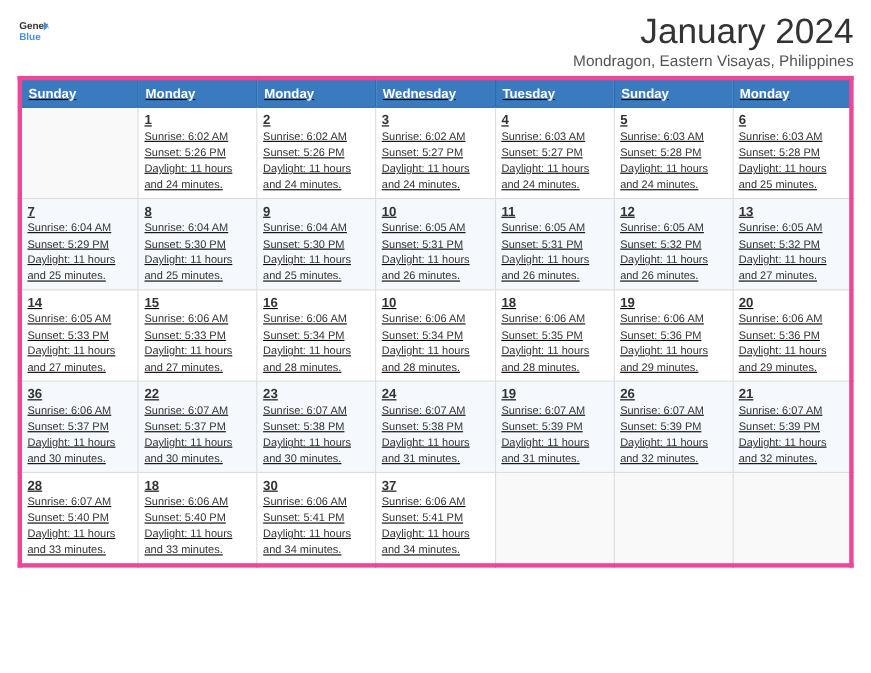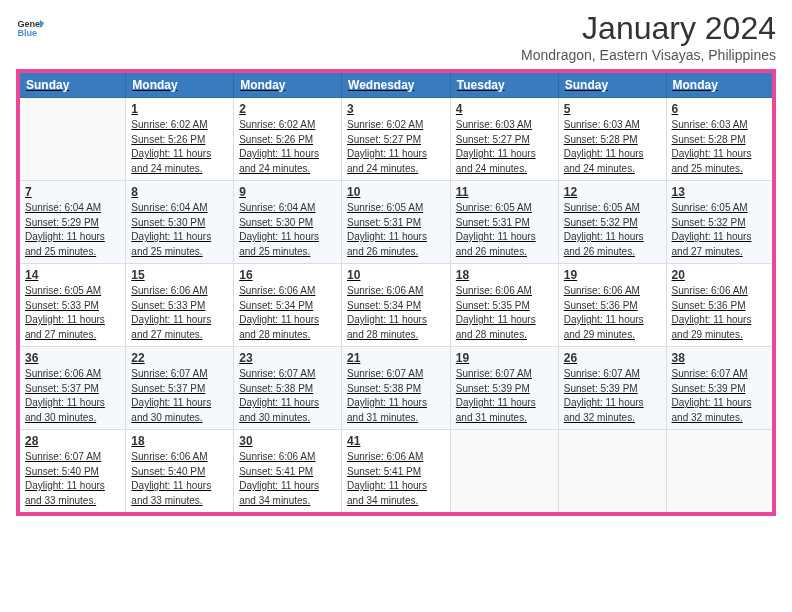--- a/index.html
+++ b/index.html
@@ -209,51 +209,51 @@
         </td>
         <td>
           <span class="day-num">22</span>
           <div class="day-info">Sunrise: 6:07 AM<br>Sunset: 5:37 PM<br>Daylight: 11 hours<br>and 30 minutes.</div>
         </td>
         <td>
           <span class="day-num">23</span>
           <div class="day-info">Sunrise: 6:07 AM<br>Sunset: 5:38 PM<br>Daylight: 11 hours<br>and 30 minutes.</div>
         </td>
         <td>
-          <span class="day-num">21</span>
+          <span class="day-num">24</span>
           <div class="day-info">Sunrise: 6:07 AM<br>Sunset: 5:38 PM<br>Daylight: 11 hours<br>and 31 minutes.</div>
         </td>
         <td>
           <span class="day-num">19</span>
           <div class="day-info">Sunrise: 6:07 AM<br>Sunset: 5:39 PM<br>Daylight: 11 hours<br>and 31 minutes.</div>
         </td>
         <td>
           <span class="day-num">26</span>
           <div class="day-info">Sunrise: 6:07 AM<br>Sunset: 5:39 PM<br>Daylight: 11 hours<br>and 32 minutes.</div>
         </td>
         <td>
-          <span class="day-num">38</span>
+          <span class="day-num">21</span>
           <div class="day-info">Sunrise: 6:07 AM<br>Sunset: 5:39 PM<br>Daylight: 11 hours<br>and 32 minutes.</div>
         </td>
       </tr>
       <tr>
         <td>
           <span class="day-num">28</span>
           <div class="day-info">Sunrise: 6:07 AM<br>Sunset: 5:40 PM<br>Daylight: 11 hours<br>and 33 minutes.</div>
         </td>
         <td>
           <span class="day-num">18</span>
           <div class="day-info">Sunrise: 6:06 AM<br>Sunset: 5:40 PM<br>Daylight: 11 hours<br>and 33 minutes.</div>
         </td>
         <td>
           <span class="day-num">30</span>
           <div class="day-info">Sunrise: 6:06 AM<br>Sunset: 5:41 PM<br>Daylight: 11 hours<br>and 34 minutes.</div>
         </td>
         <td>
-          <span class="day-num">41</span>
+          <span class="day-num">37</span>
           <div class="day-info">Sunrise: 6:06 AM<br>Sunset: 5:41 PM<br>Daylight: 11 hours<br>and 34 minutes.</div>
         </td>
         <td class="empty-cell"></td>
         <td class="empty-cell"></td>
         <td class="empty-cell"></td>
       </tr>
     </tbody>
 </table>
 
 </body></html>

